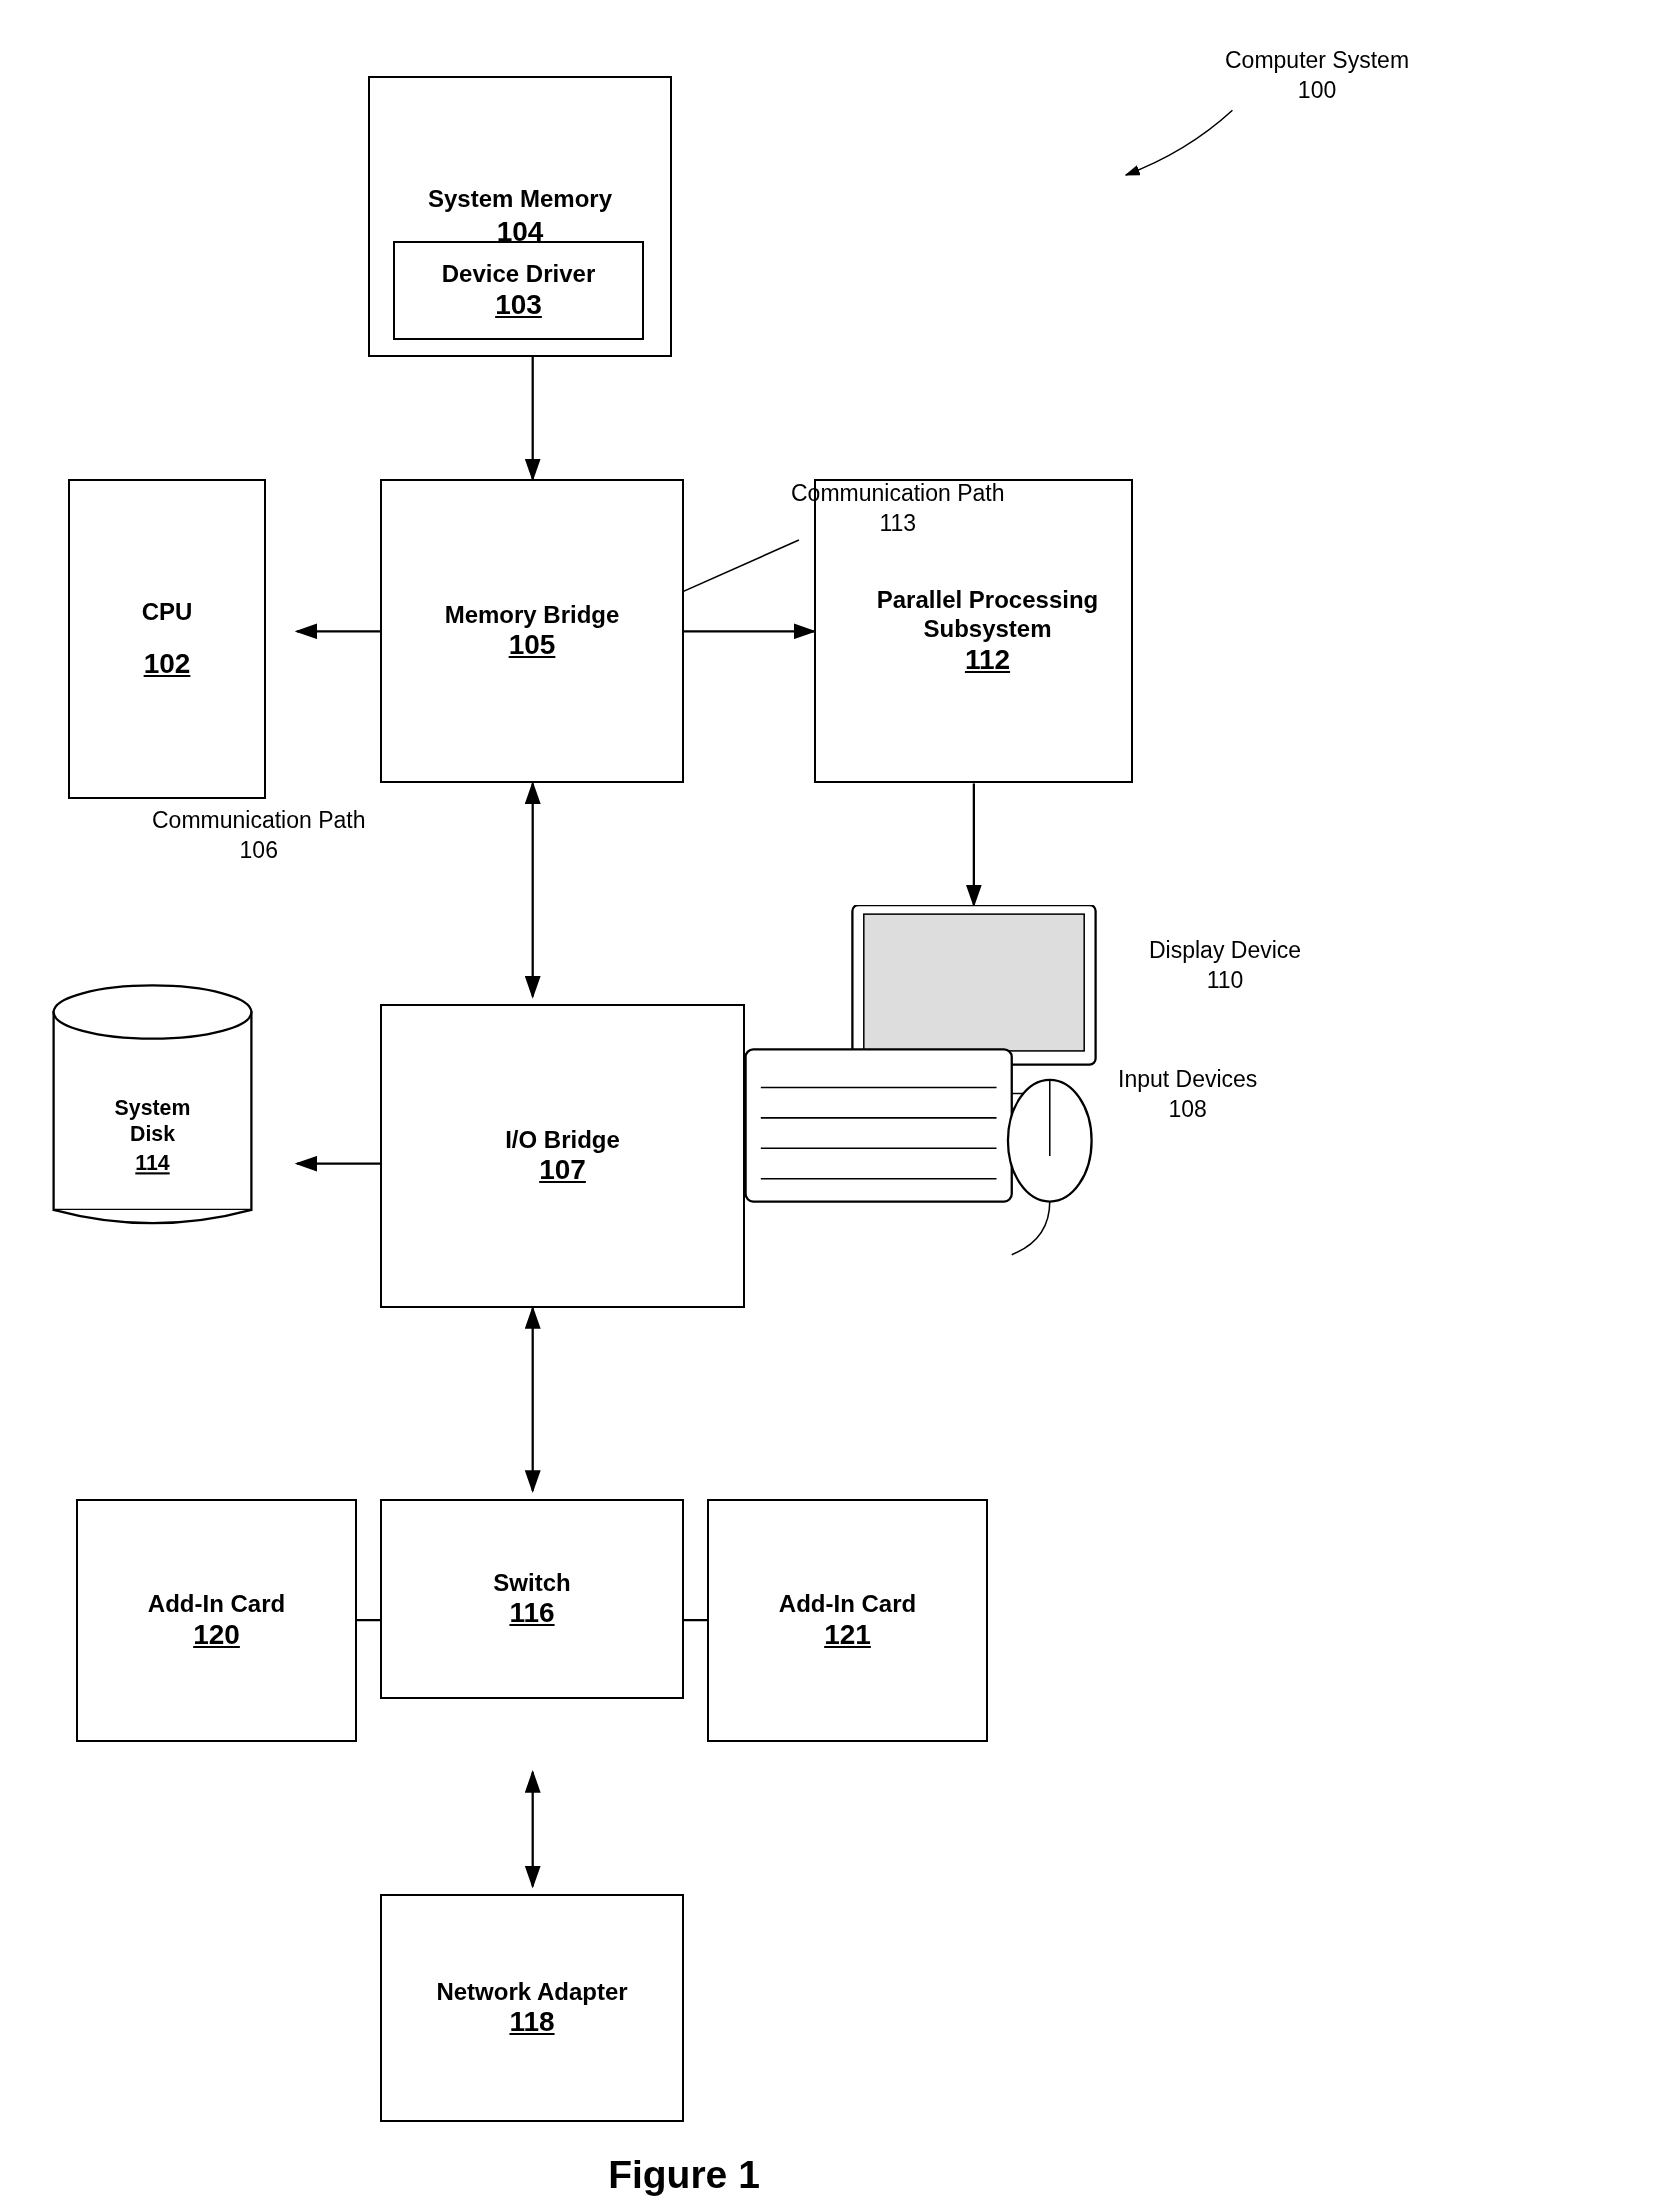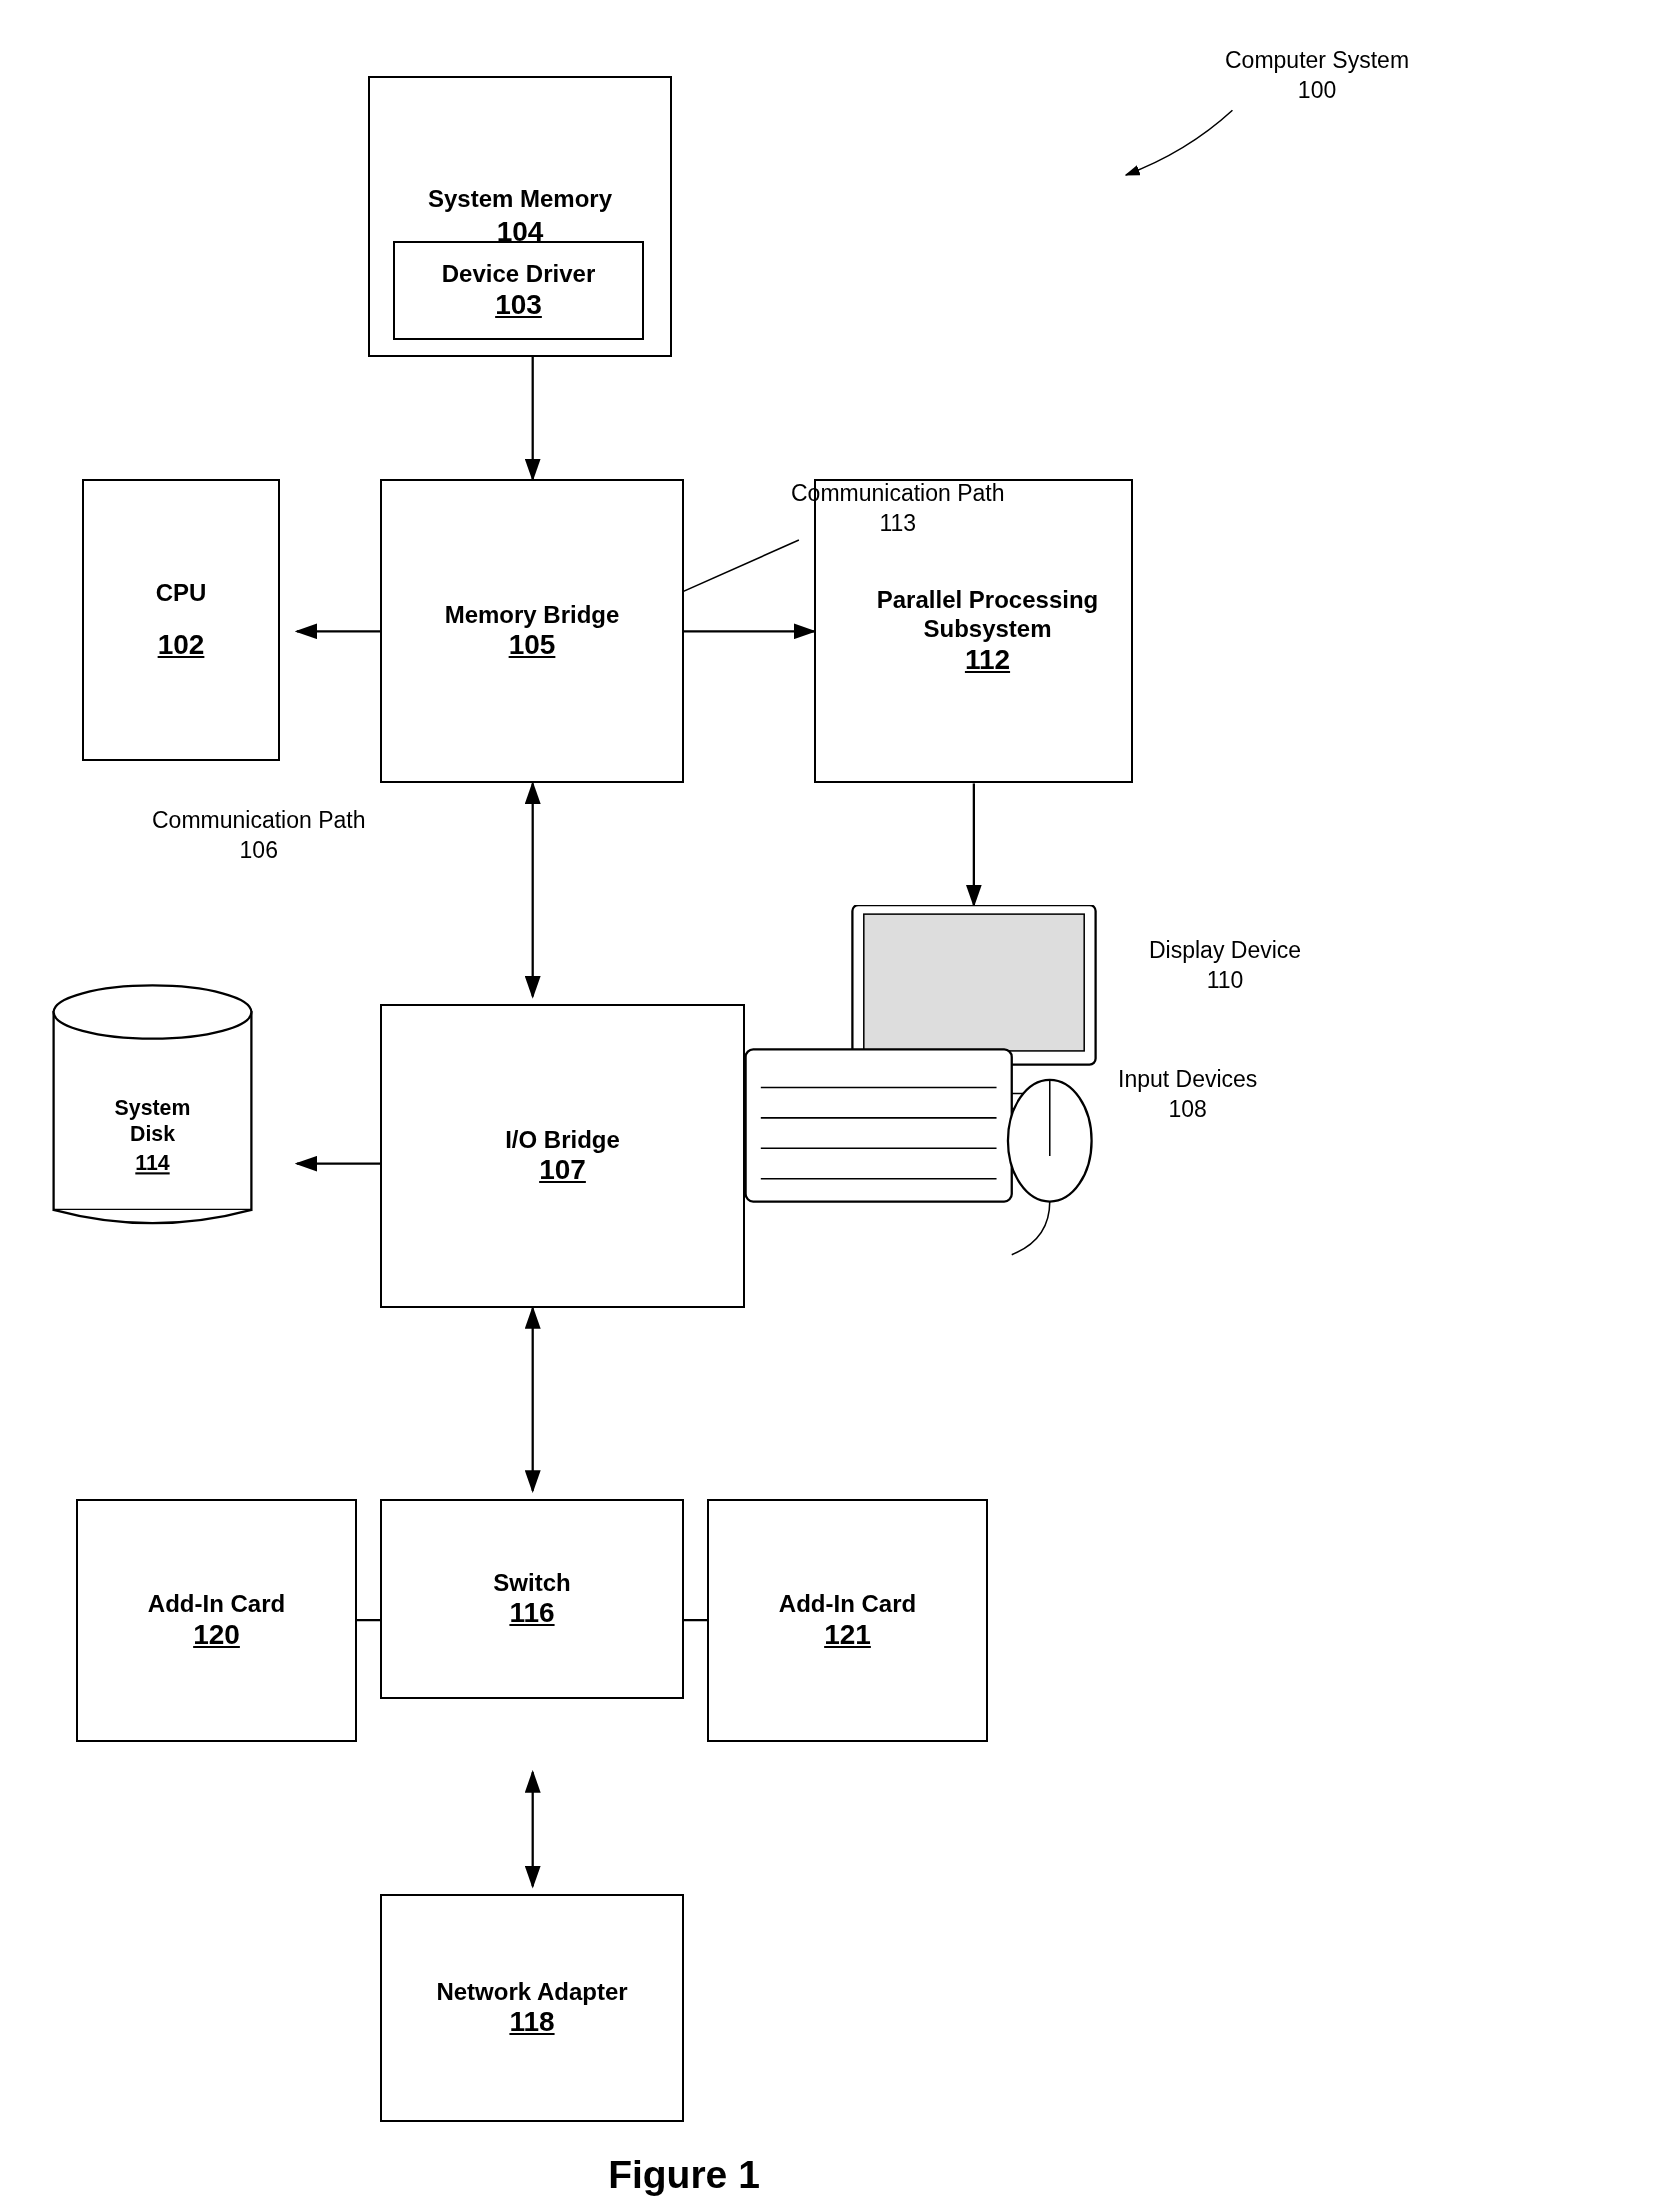--- a/index.html
+++ b/index.html
@@ -135,21 +135,21 @@
     <div>
       <span class="box-num">104</span>
     </div>
 
     <div class="box-inner" style="left:23px; bottom:15px; width:251px; height:99px;">
       <span class="box-label">Device Driver</span>
       <span class="box-num">103</span>
     </div>
   </div>
 
-  <div class="box" style="left:82px; top:479px; width:198px; height:282px;gap:21px;">
+  <div class="box" style="left:68px; top:479px; width:198px; height:320px;gap:21px;">
     <span class="box-label">CPU</span>
     <span class="box-num">102</span>
   </div>
 
   <div class="box" style="left:380px; top:479px; width:304px; height:304px;">
     <span class="box-label">Memory Bridge</span>
     <span class="box-num">105</span>
   </div>
 
   <div class="box" style="left:814px; top:479px; width:319px; height:304px;padding-left:28px;">

